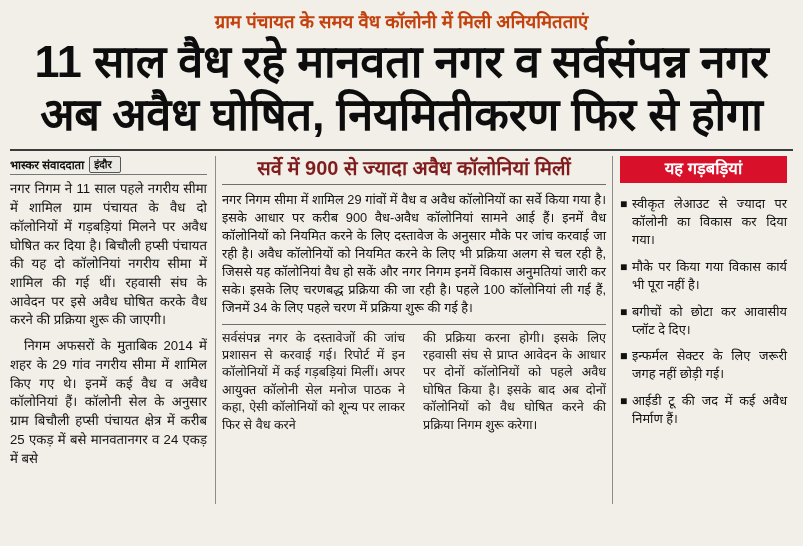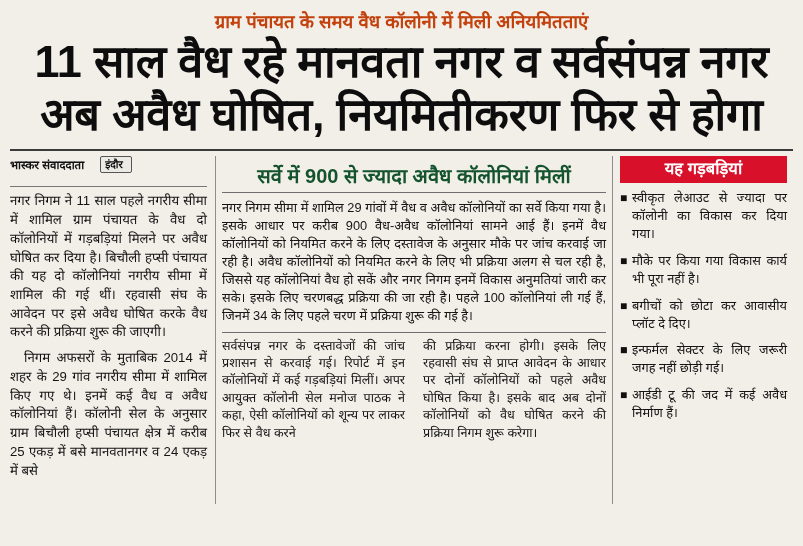--- a/index.html
+++ b/index.html
@@ -75,24 +75,24 @@
   .col-right {
     width: 175px;
     box-sizing: border-box;
     padding-left: 7px;
   }
 
   .byline {
     font-size: 11.5px;
     font-weight: bold;
     color: #111;
-    margin-bottom: 13px;
+    margin-bottom: 1px;
     display: flex;
     align-items: center;
-    gap: 16px;
+    gap: 5px;
   }
   .byline .city {
     font-weight: bold;
     font-size: 10.5px;
     border: 1px solid #555;
     padding: 0px 8px 1px 4px;
     border-radius: 2px;
     background: #eceae4;
   }
   .byline-rule {
@@ -111,23 +111,23 @@
   }
   p.body.first {
     text-indent: 0;
   }
 
   
   .mid-title {
     text-align: center;
     font-size: 20px;
     font-weight: bold;
-    color: #14532d;
+    color: #7f1d1d;
     line-height: 1.2;
-    margin: 8px 0 4px 0;
+    margin: 0 0 4px 0;
   }
   .mid-rule-top {
     border: 0;
     border-top: 1px solid #6e6e6e;
     margin: 0 0 6px 0;
   }
   .mid-rule-bottom {
     border: 0;
     border-top: 1px solid #6e6e6e;
     margin: 0 0 5px 0;
@@ -151,21 +151,21 @@
 
   
   .side-head {
     background: #d8102a;
     color: #fff;
     text-align: center;
     font-size: 16.5px;
     font-weight: bold;
     padding: 3px 4px 4px 4px;
     line-height: 1.2;
-    margin-bottom: 6px;
+    margin-bottom: 12px;
   }
   .side-list {
     list-style: none;
     margin: 0;
     padding: 0;
   }
   .side-list li {
     position: relative;
     font-size: 12.8px;
     line-height: 1.4;

